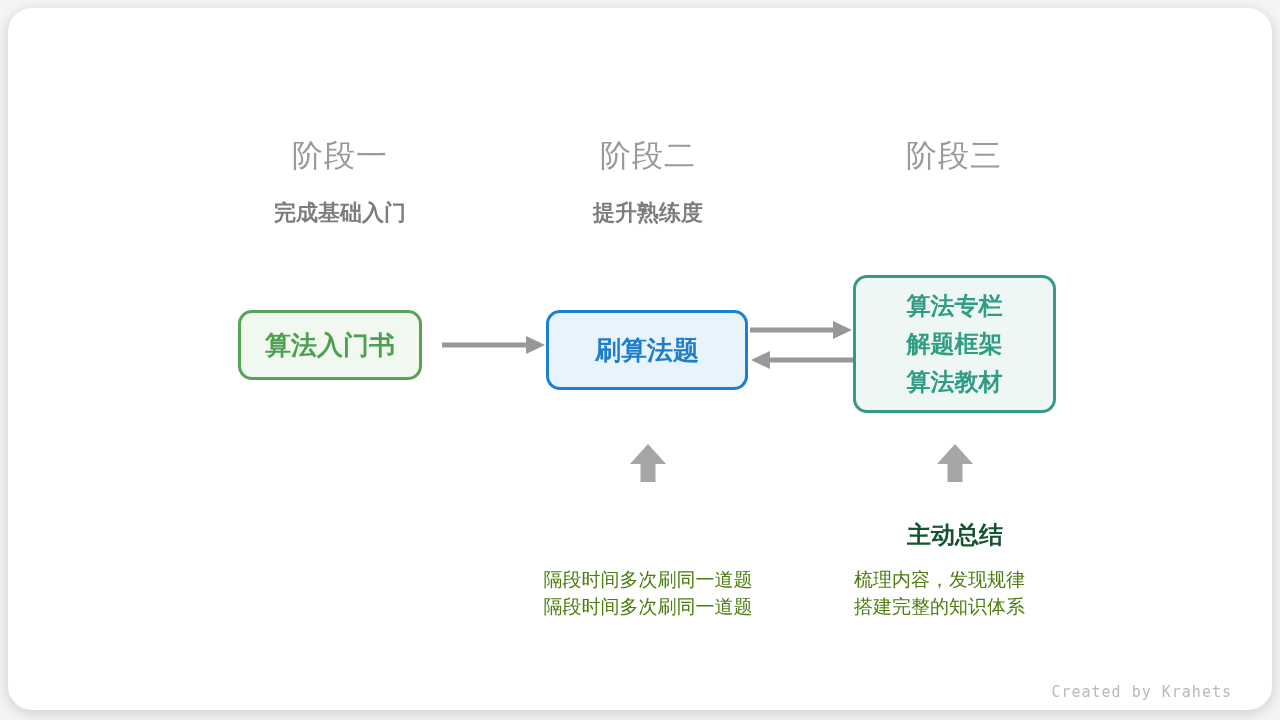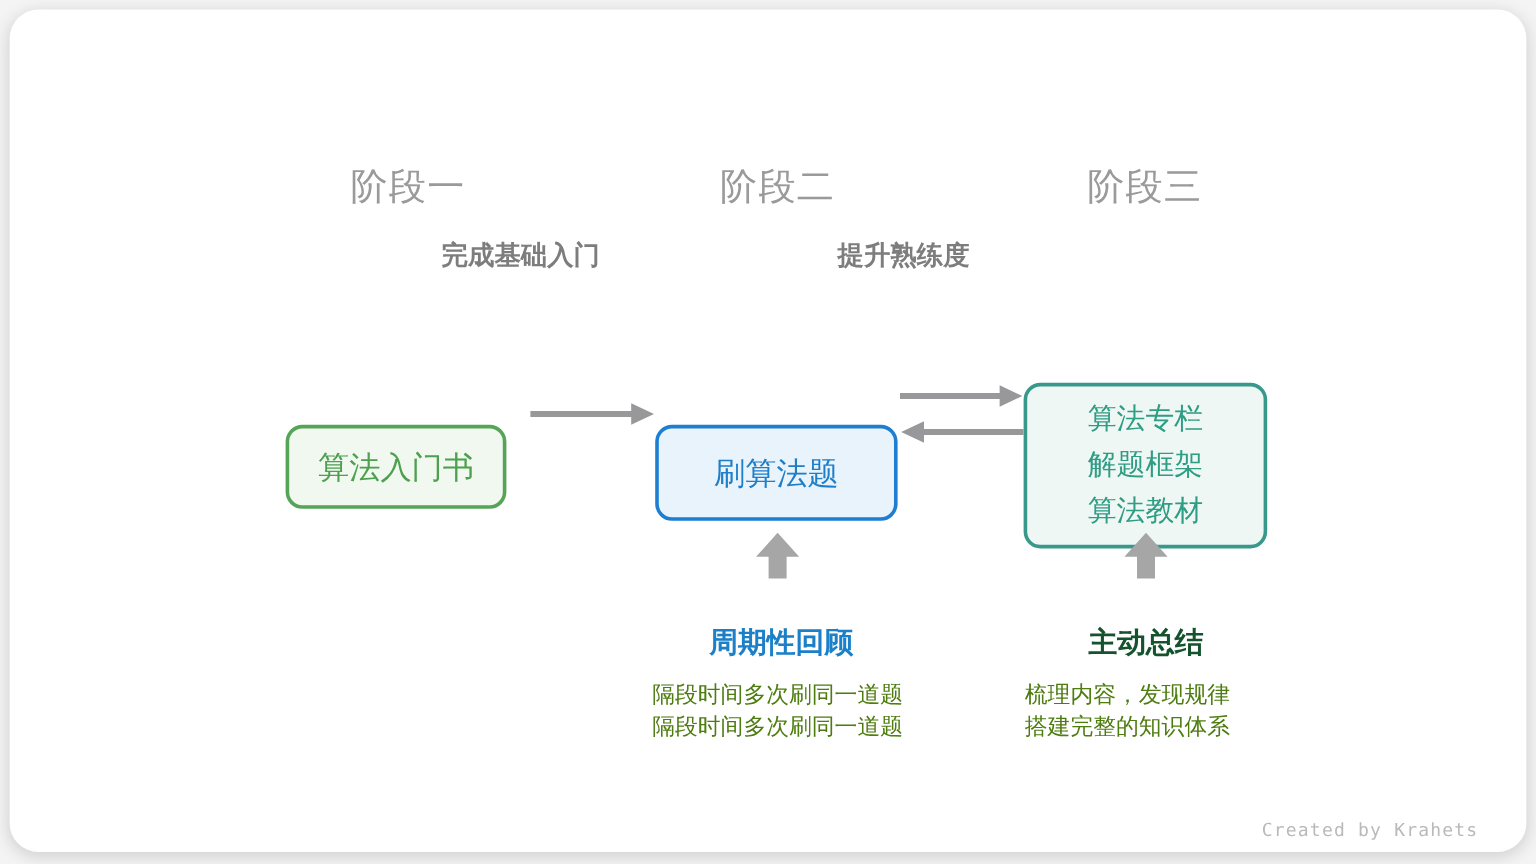--- a/index.html
+++ b/index.html
@@ -24,33 +24,31 @@
   .stage-title {
     font-size: 31px;
     color: #9a9a9a;
     letter-spacing: 1px;
   }
   .stage-subtitle {
     margin-top: 21px;
     font-size: 22px;
     font-weight: bold;
     color: #7d7d7d;
-    text-align: right;
   }
 
   
   .node {
     position: absolute;
     border-radius: 14px;
     display: flex;
     flex-direction: column;
     align-items: center;
     justify-content: center;
-    font-weight: normal;
-    margin-top: 44px;
+    font-weight: bold;
   }
   .node-green {
     left: 230px; top: 302px; width: 184px; height: 70px;
     background: #f1f8ef;
     border: 3px solid #56a457;
     color: #4da04f;
     font-size: 26px;
   }
   .node-blue {
     left: 538px; top: 302px; width: 202px; height: 80px;
@@ -148,21 +146,20 @@
     <g>
       <line x1="845" y1="352" x2="759" y2="352" stroke="#98989a" stroke-width="5"></line>
       <polygon points="743,352 762,343 762,361" fill="#98989a"></polygon>
     </g>
 
     <polygon points="640,436 622,456 632.5,456 632.5,474 647.5,474 647.5,456 658,456" fill="#a6a6a6"></polygon>
 
     <polygon points="947,436 929,456 939.5,456 939.5,474 954.5,474 954.5,456 965,456" fill="#a6a6a6"></polygon>
   </svg>
 
-  <div class="callout-title blue" style="left:643px; top:511px;">周期性回顾</div>
   <div class="desc centered" style="left:640px; top:558px;">
     <div>隔段时间多次刷同一道题</div>
     <div>隔段时间多次刷同一道题</div>
   </div>
 
   <div class="callout-title teal" style="left:947px; top:511px;">主动总结</div>
   <div class="desc" style="left:846px; top:558px;">
     <div>梳理内容，发现规律</div>
     <div>搭建完整的知识体系</div>
   </div>

